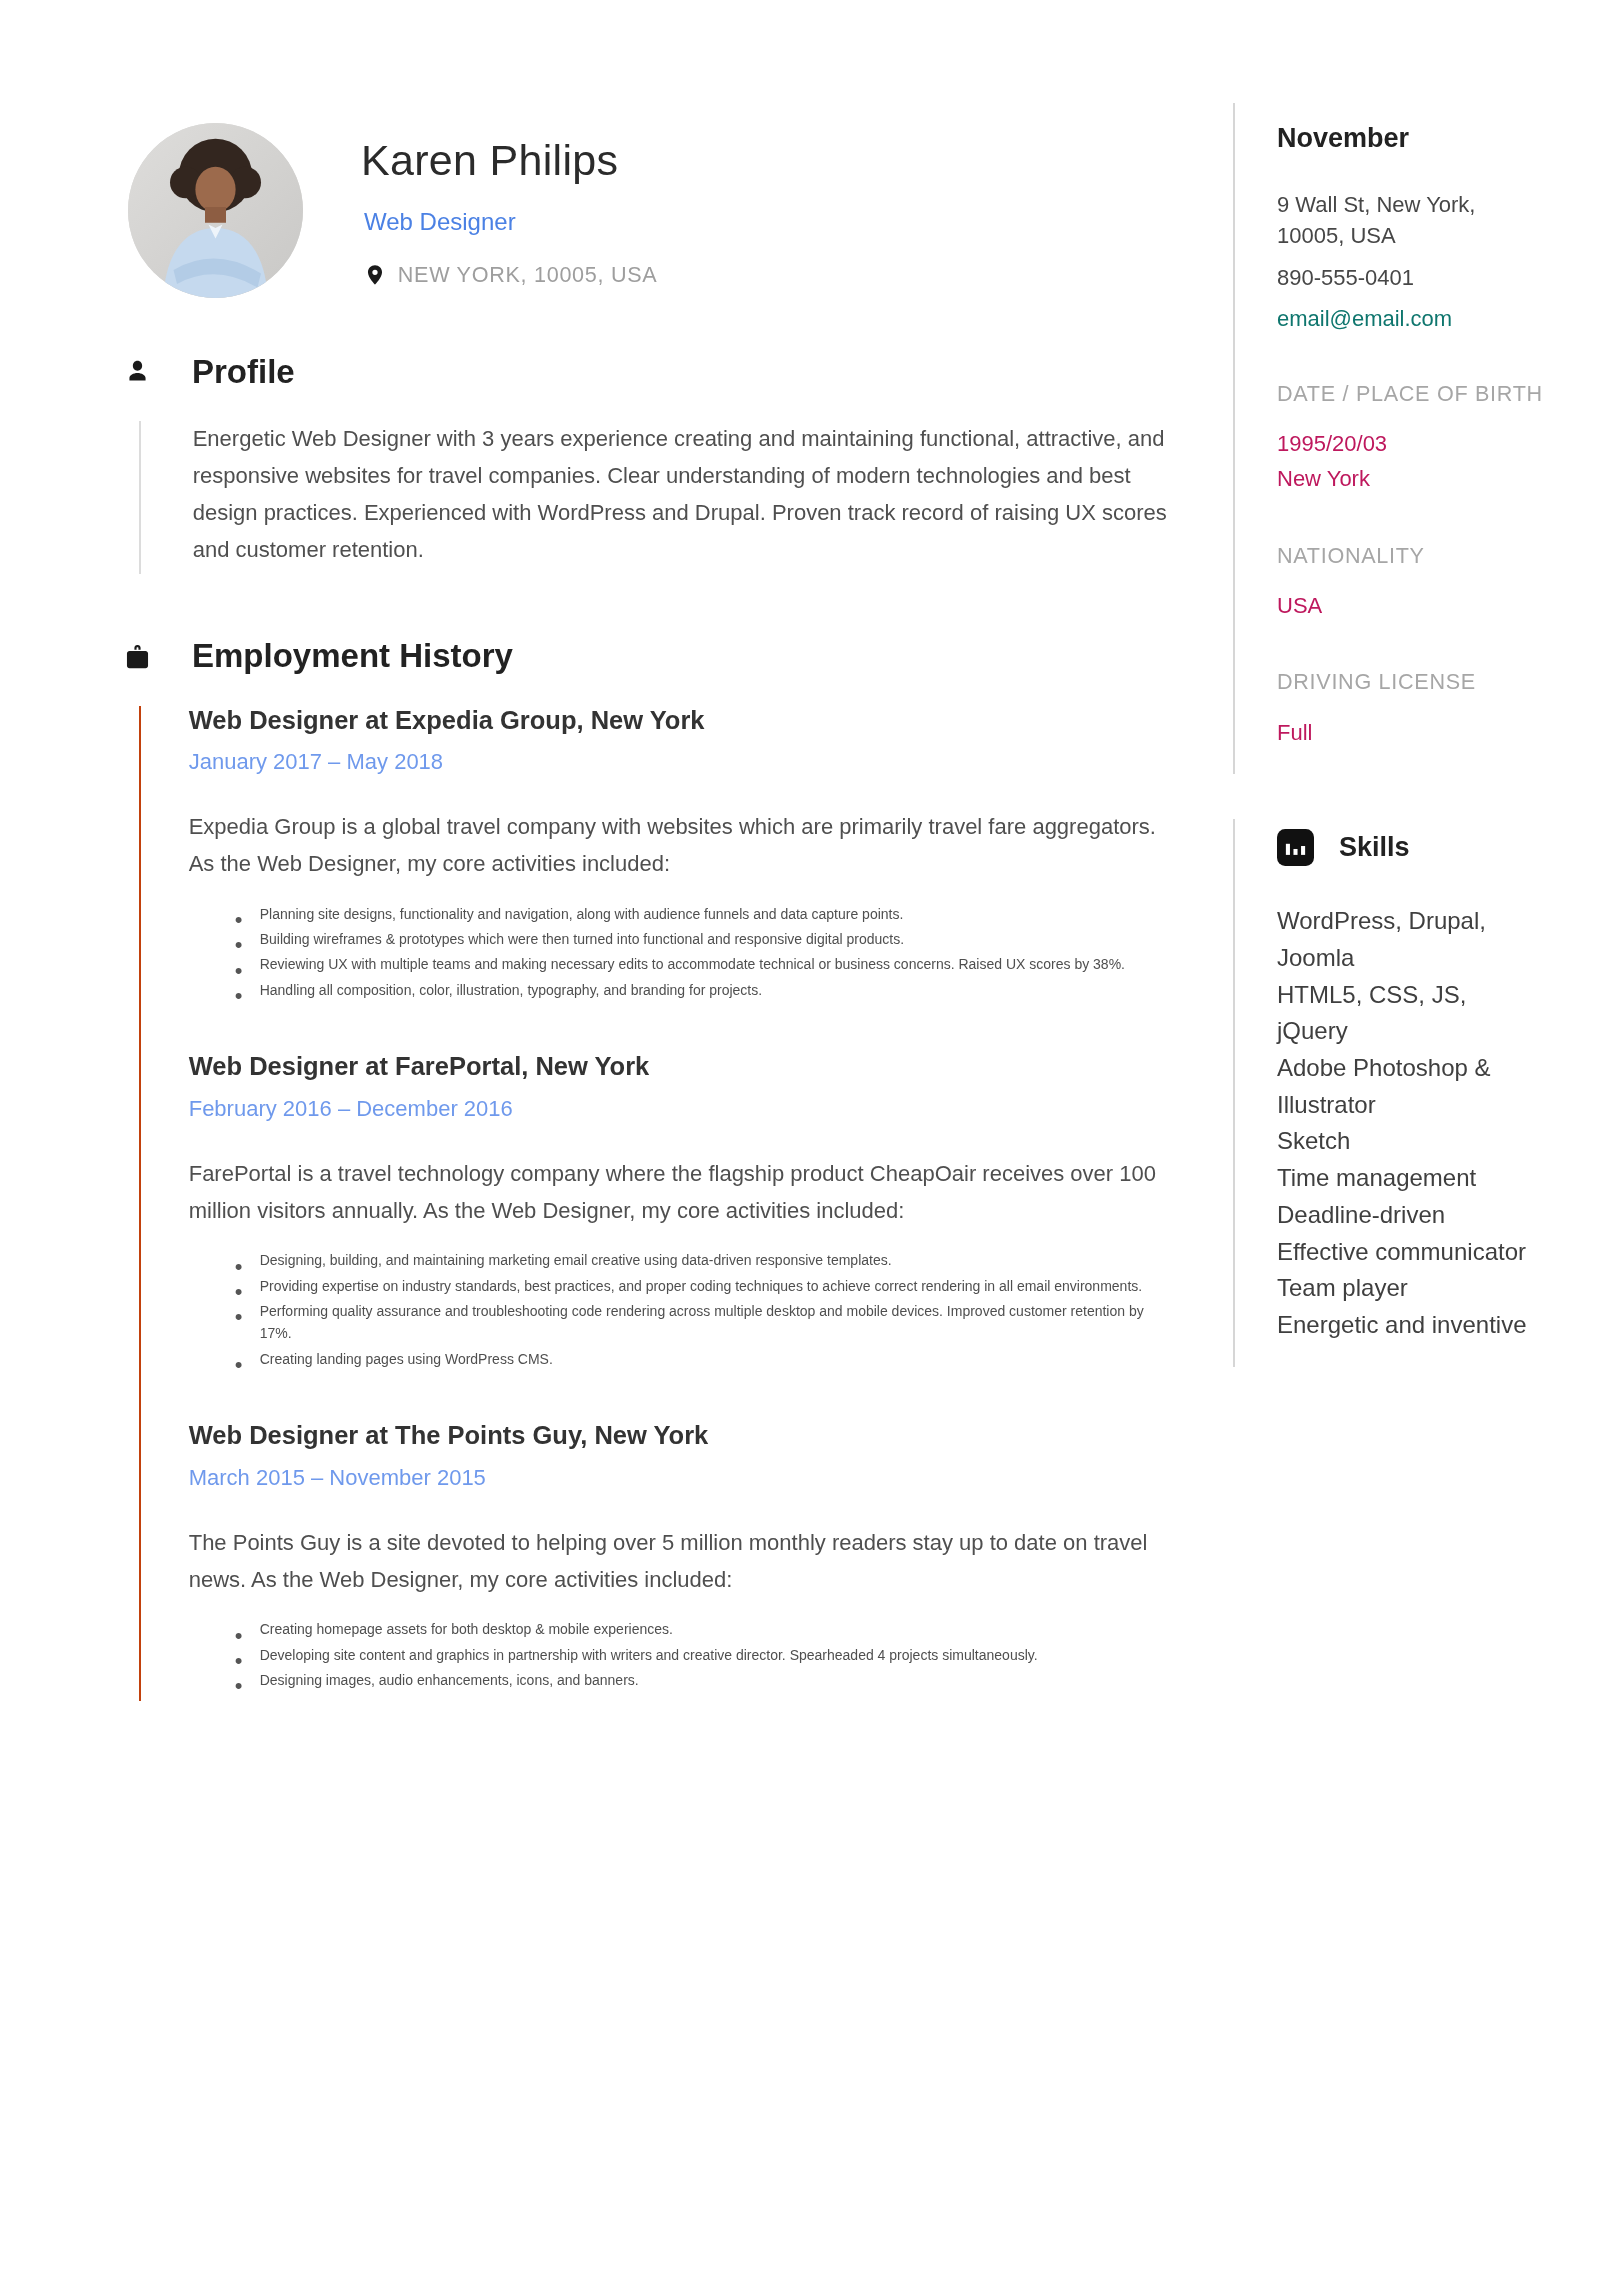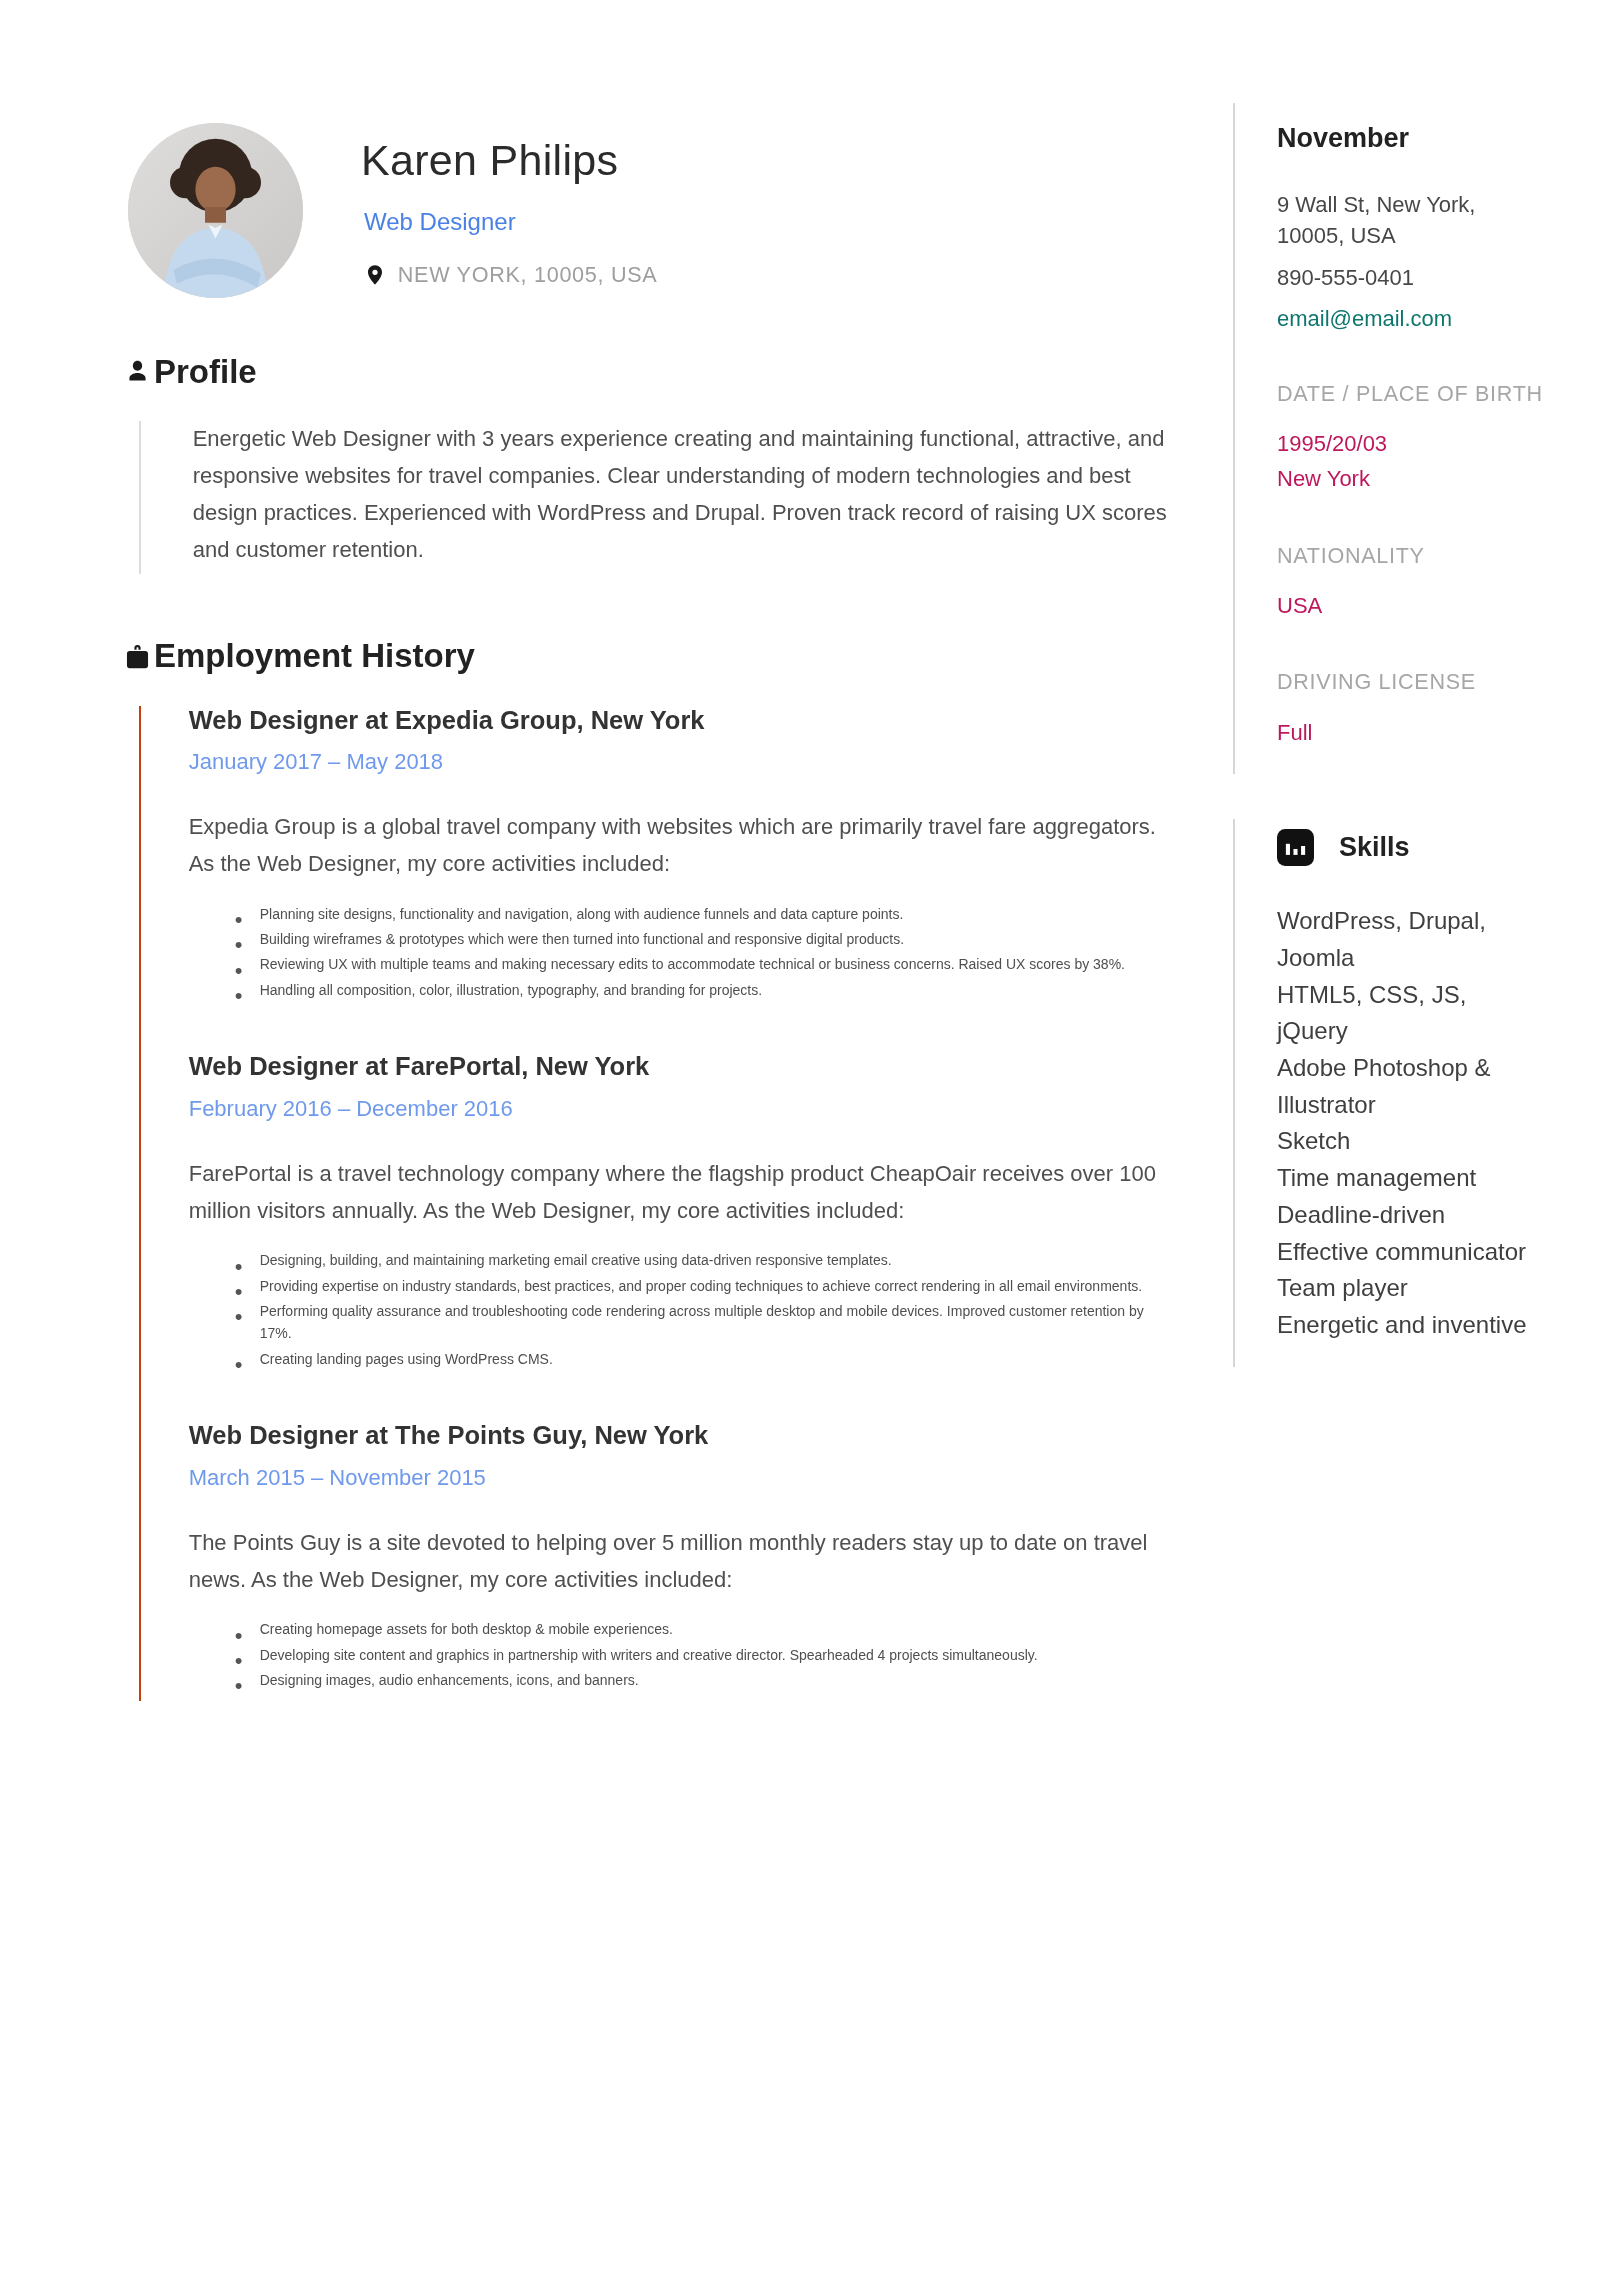--- a/index.html
+++ b/index.html
@@ -30,21 +30,21 @@
   .location-row {
     position:absolute; left:364px; top:262px;
     display:flex; align-items:center; gap:11.8px;
     font-size:21.6px; color:#9e9e9e; letter-spacing:0.7px;
   }
   .pin-icon svg { display:block; width:22px; height:22px; }
 
   
   .main { position:absolute; left:121px; top:353px; width:1080px; }
   .section-heading {
-    display:flex; align-items:center; 
+    display:flex; align-items:center; gap:38px;
     font-size:33px; font-weight:700; color:#222222;
   }
   .section-heading .s-icon { width:33px; display:flex; justify-content:center; }
   .section-heading svg { display:block; width:31px; height:31px; }
 
   .body-block {
     margin-left:17.7px; margin-top:30px;
     border-left:2px solid #dcdcdc;
     padding-left:52px; padding-bottom:5.2px;
   }

